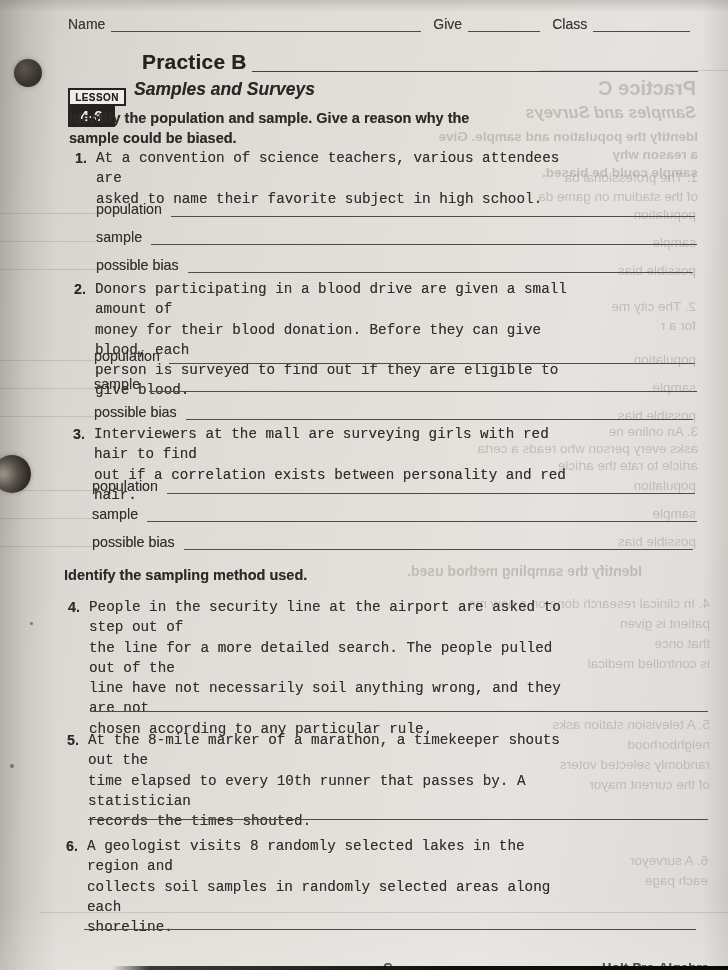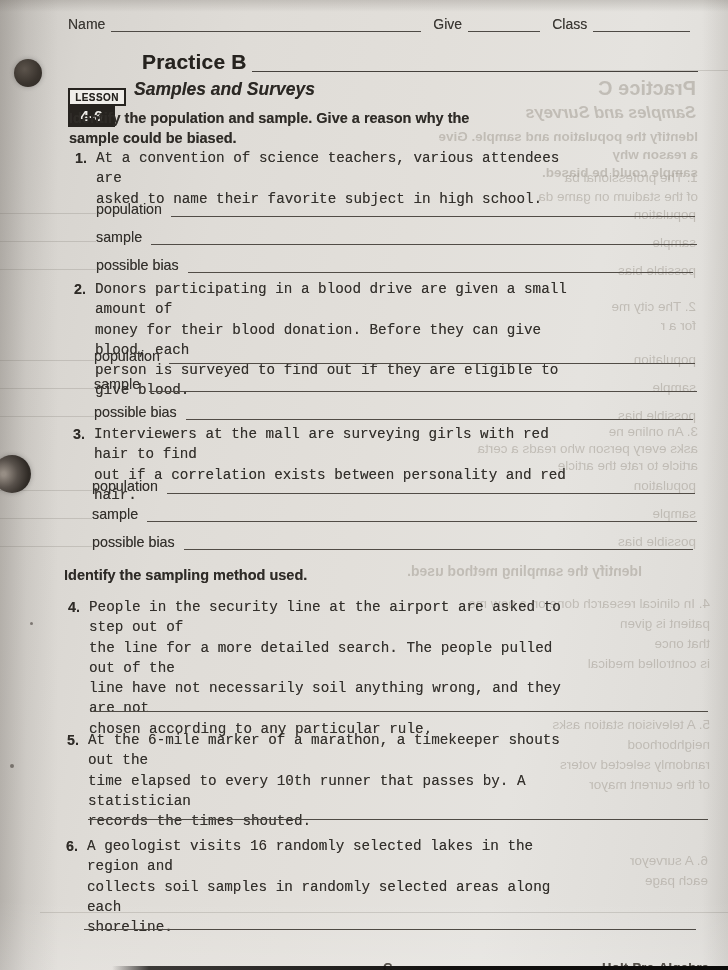--- a/index.html
+++ b/index.html
@@ -190,29 +190,29 @@
     <div class="num">4.</div>
     <div class="ptext">People in the security line at the airport are asked to step out of
 the line for a more detailed search. The people pulled out of the
 line have not necessarily soil anything wrong, and they are not
 chosen according to any particular rule.</div>
   </div>
   <div class="ansline" style="left:92px;top:711px;width:616px;"></div>
 
   <div class="problem" style="left:67px;top:730px;">
     <div class="num">5.</div>
-    <div class="ptext">At the 6-mile marker of a marathon, a timekeeper shouts out the
+    <div class="ptext">At the 8-mile marker of a marathon, a timekeeper shouts out the
 time elapsed to every 10th runner that passes by. A statistician
 records the times shouted.</div>
   </div>
   <div class="ansline" style="left:88px;top:819px;width:620px;"></div>
 
   <div class="problem" style="left:66px;top:836px;">
     <div class="num">6.</div>
-    <div class="ptext">A geologist visits 16 randomly selected lakes in the region and
+    <div class="ptext">A geologist visits 8 randomly selected lakes in the region and
 collects soil samples in randomly selected areas along each
 shoreline.</div>
   </div>
   <div class="ansline" style="left:84px;top:929px;width:612px;"></div>
 
   <div class="foot-frag" style="left:383px;">C</div>
   <div class="foot-frag" style="left:602px;">Holt Pre-Algebra</div>
   <div class="bottom-bar"></div>
 
 </div>

